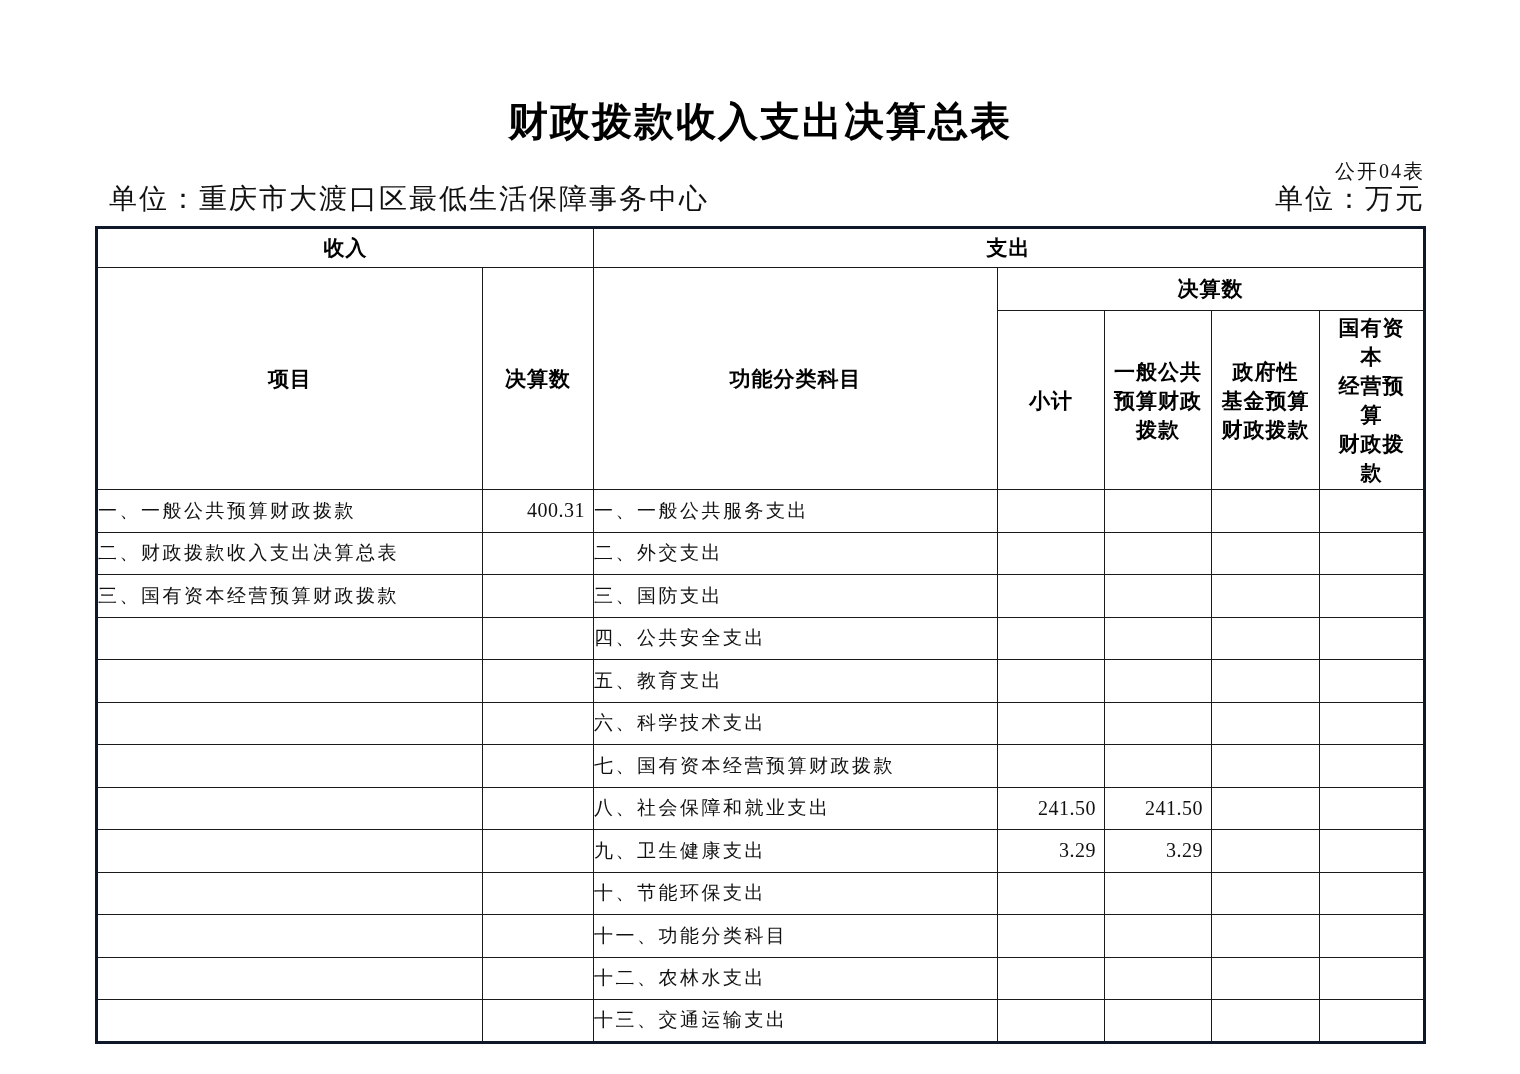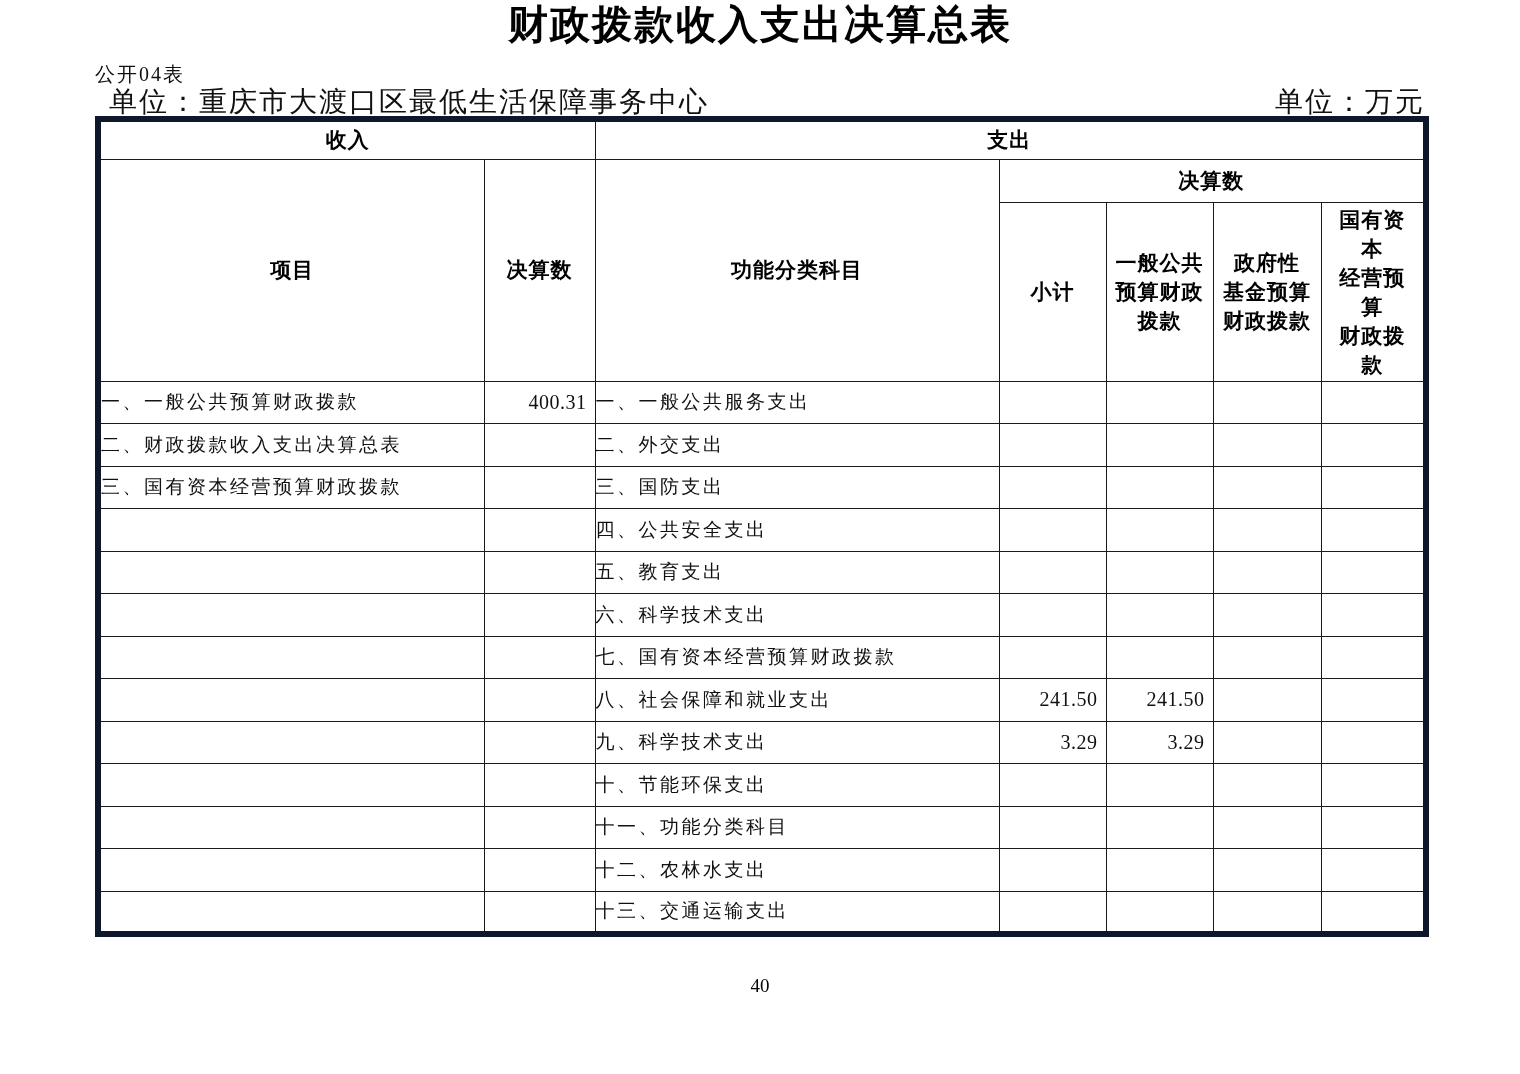--- a/index.html
+++ b/index.html
@@ -9,47 +9,50 @@
     color: #111;
     font-family: "Liberation Serif", serif;
     overflow: hidden;
   }
   .sheet {
     width: 1330px;
     margin: 0 auto;
     position: relative;
   }
   .doc-title {
+    padding-top: 97px;
     text-align: center;
     font-family: "Liberation Sans", sans-serif;
     font-weight: bold;
     font-size: 40px;
     line-height: 48px;
     letter-spacing: 2px;
     color: #000;
   }
   .meta-line1 {
     margin-top: 12px;
+    text-align: right;
     font-size: 20px;
     line-height: 28px;
     letter-spacing: 2px;
   }
   .meta-line2 {
     display: flex;
     justify-content: space-between;
     font-size: 28px;
     line-height: 28px;
     letter-spacing: 2px;
   }
   .meta-line2 .org { padding-left: 14px; }
   table.fiscal {
+    margin-top: 13px;
     width: 1330px;
     table-layout: fixed;
     border-collapse: collapse;
-    border: 6px solid #0f172a;
+    border: 3px solid #0f172a;
   }
   table.fiscal th, table.fiscal td {
     border: 1px solid #1a1a1a;
     vertical-align: middle;
     overflow: hidden;
   }
   table.fiscal th {
     font-family: "Liberation Sans", sans-serif;
     font-weight: bold;
     font-size: 21px;
@@ -204,21 +207,21 @@
           <td class="num-cell"></td>
           <td class="item-cell">八、社会保障和就业支出</td>
           <td class="num-cell">241.50</td>
           <td class="num-cell">241.50</td>
           <td class="num-cell"></td>
           <td class="num-cell"></td>
         </tr>
         <tr>
           <td class="item-cell"></td>
           <td class="num-cell"></td>
-          <td class="item-cell">九、科学技术支出</td>
+          <td class="item-cell">九、卫生健康支出</td>
           <td class="num-cell">3.29</td>
           <td class="num-cell">3.29</td>
           <td class="num-cell"></td>
           <td class="num-cell"></td>
         </tr>
         <tr>
           <td class="item-cell"></td>
           <td class="num-cell"></td>
           <td class="item-cell">十、节能环保支出</td>
           <td class="num-cell"></td>

